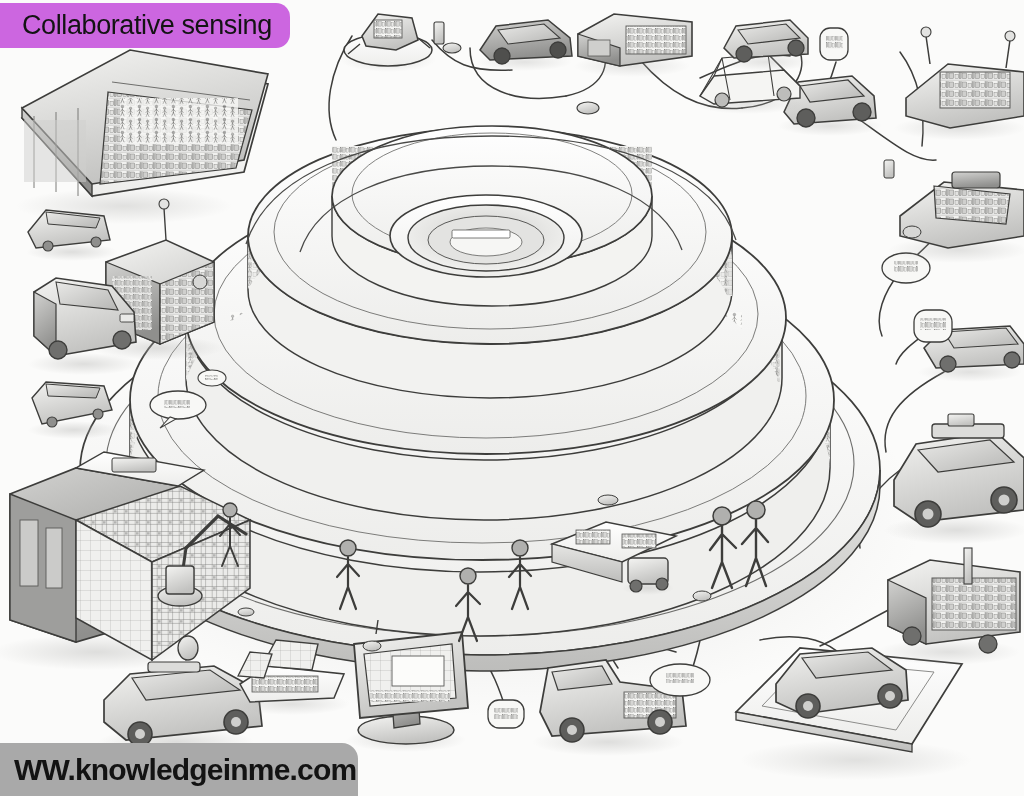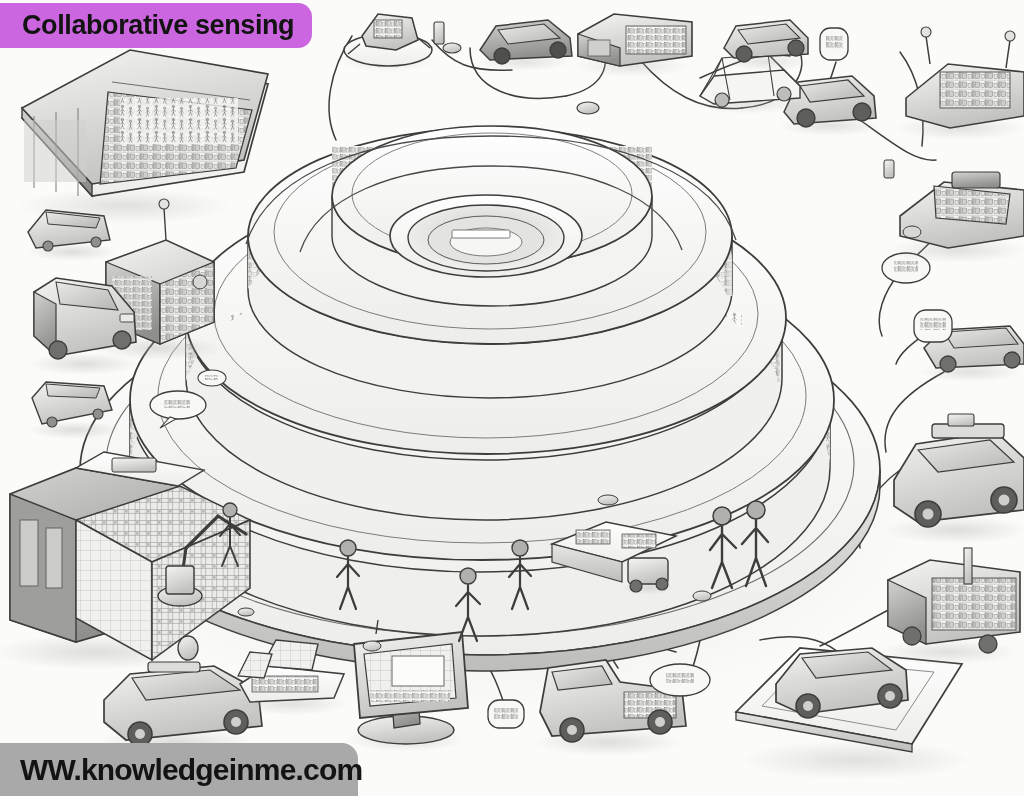--- a/index.html
+++ b/index.html
@@ -21,38 +21,38 @@
     position:absolute;left:0px;top:3px;
     height:45px;
     padding:0 18px 0 22px;
     display:flex;align-items:center;
     background:#cc66e0;
     border-radius:0 14px 14px 0;
     z-index:40;
   }
   #title-badge .label{
     font-size:27px;
-    font-weight:bold;
+    font-weight:normal;
     color:#131313;
     letter-spacing:-0.4px;
     white-space:nowrap;
     line-height:1;
   }
 
   
   #watermark-bar{
     position:absolute;left:0px;top:743px;
     width:358px;height:53px;
     display:flex;align-items:center;
     background:#a9a9a9;
     border-radius:0 16px 0 0;
     z-index:40;
   }
   #watermark-bar .label{
-    padding-left:20px;
+    padding-left:14px;
     font-size:30px;
     font-weight:bold;
     color:#131313;
     letter-spacing:-0.8px;
     white-space:nowrap;
     line-height:1;
   }
 </style>
 </head>
 <body>

